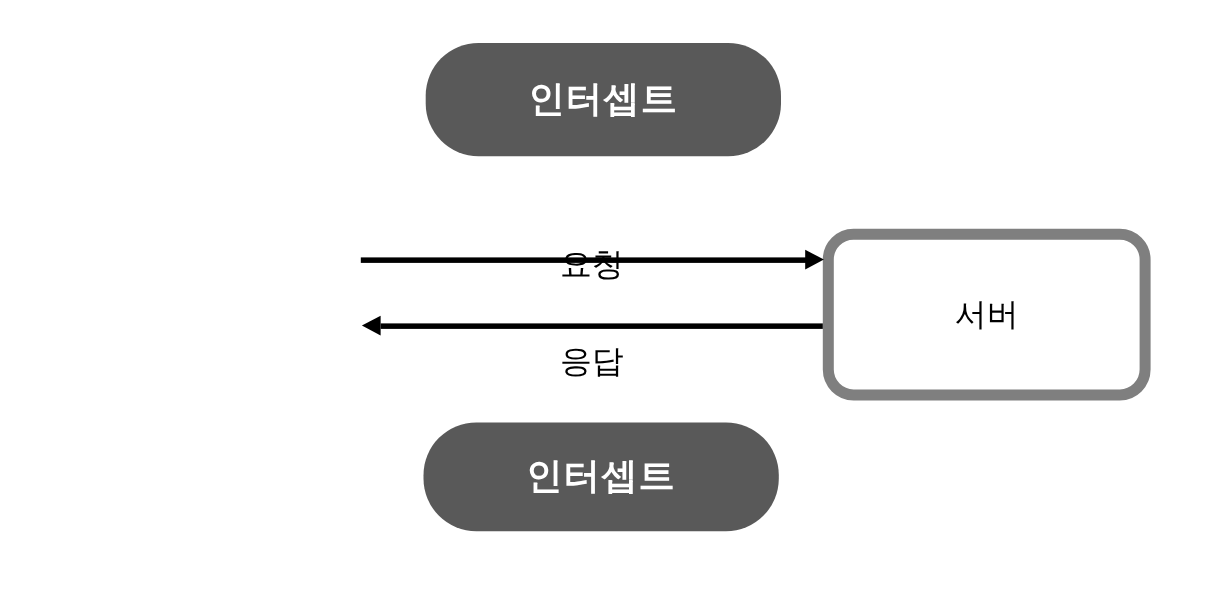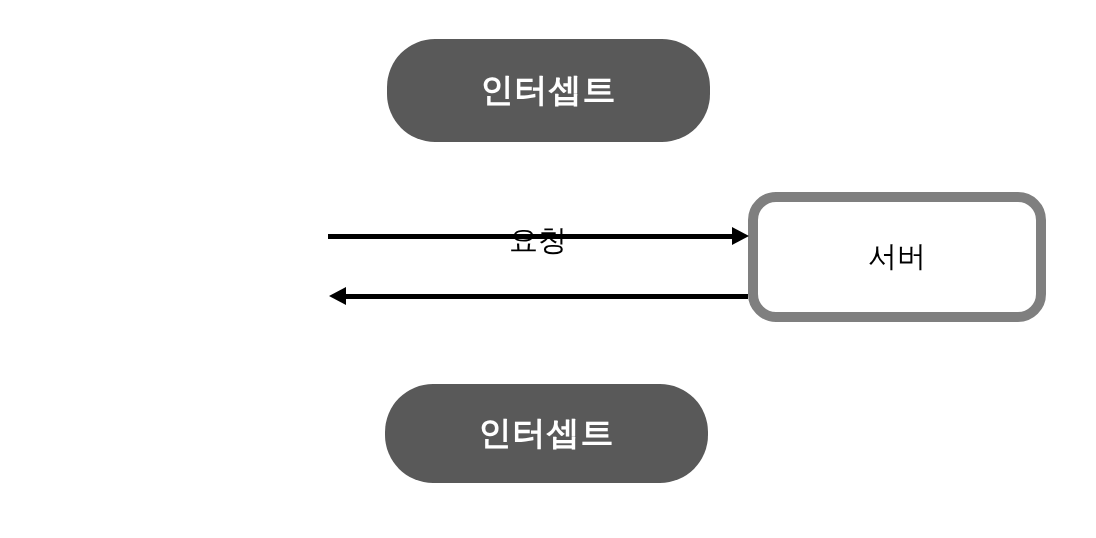--- a/index.html
+++ b/index.html
@@ -43,21 +43,21 @@
     background:var(--box-fill);
     border:10px solid var(--box-border);
     border-radius:28px;
     display:flex;
     align-items:center;
     justify-content:center;
     font-size:29px;
     color:var(--text);
   }
   .node.client{left:30px;top:196px;width:298px;height:131px;}
-  .node.server{left:748px;top:192px;width:298px;height:130px;}
+  .node.server{left:748px;top:208px;width:298px;height:156px;}
   .arrow-line{
     position:absolute;
     height:5px;
     background:var(--arrow);
   }
   .arrow-line.request{left:328px;top:234px;width:405px;}
   .arrow-line.response{left:346px;top:294px;width:402px;}
   .arrow-head{
     position:absolute;
     width:0;height:0;
@@ -102,18 +102,19 @@
   <div>
     <div class="arrow-line request"></div>
     <div class="arrow-head right"></div>
   </div>
 
   <div>
     <div class="arrow-line response"></div>
     <div class="arrow-head left"></div>
   </div>
 
+  <div class="arrow-label response">응답</div>
 
   <div class="pill bottom">
     <span>인터셉트</span>
   </div>
 
 </div>
 
 </body></html>

